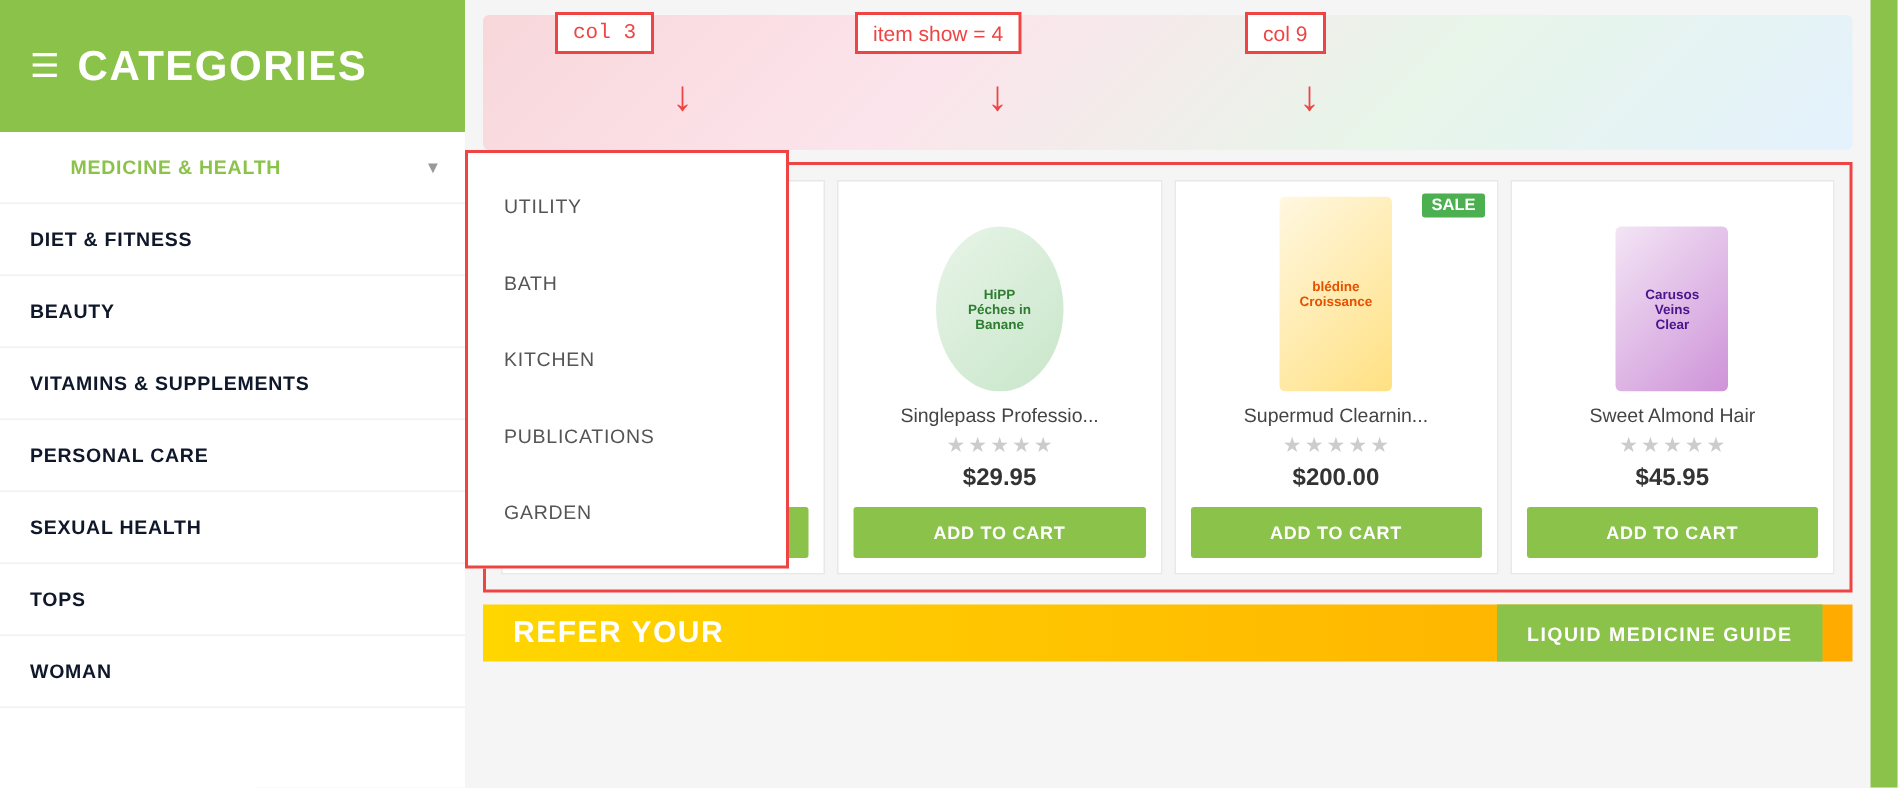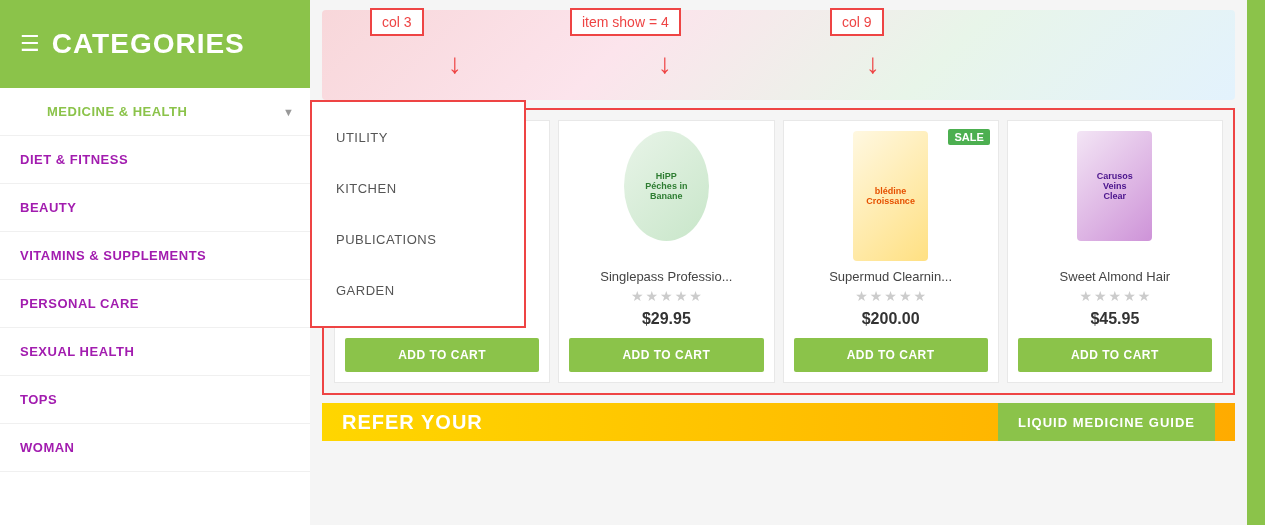--- a/index.html
+++ b/index.html
@@ -57,21 +57,21 @@
       text-decoration: none;
       letter-spacing: 0.5px;
     }
 
     .sidebar-menu li.active a {
       color: #8bc34a;
       margin-left: 27px;
     }
 
     .sidebar-menu li:not(.active) a {
-      color: #a21caf;
+      color: #0f172a;
     }
 
     .sidebar-menu li .arrow {
       position: absolute;
       right: 16px;
       top: 50%;
       transform: translateY(-50%);
       color: #999;
       font-size: 11px;
     }
@@ -167,21 +167,21 @@
       font-size: 11px;
       font-weight: bold;
       padding: 2px 6px;
       border-radius: 2px;
     }
 
     .product-image-placeholder {
       width: 100px;
       height: 130px;
       display: flex;
-      align-items: flex-start;
+      align-items: flex-end;
       justify-content: center;
       margin-bottom: 8px;
       overflow: hidden;
     }
 
     
     .product-img-1 {
       background: linear-gradient(135deg, #f5deb3, #daa520);
       width: 85px;
       height: 110px;
@@ -355,34 +355,37 @@
       </li>
     </ul>
   </div>
 
   <div class="subcategory-panel">
     <ul>
       <li>
         <a href="#">UTILITY</a>
       </li>
       <li>
+        <a href="#">BATH</a>
+      </li>
+      <li>
         <a href="#">KITCHEN</a>
       </li>
       <li>
         <a href="#">PUBLICATIONS</a>
       </li>
       <li>
         <a href="#">GARDEN</a>
       </li>
     </ul>
   </div>
 
   <div class="product-area">
 
-    <div class="annotation-box" style="top: 8px; left: 60px;">
+    <div class="annotation-box" style="top: 8px; left: 60px; font-family: Liberation Mono, monospace;">
       <span>col 3</span>
     </div>
 
     <div class="arrow-down" style="top: 50px; left: 138px;">↓</div>
 
     <div class="annotation-box" style="top: 8px; left: 260px;">
       <span>item show = 4</span>
     </div>
 
     <div class="arrow-down" style="top: 50px; left: 348px;">↓</div>

